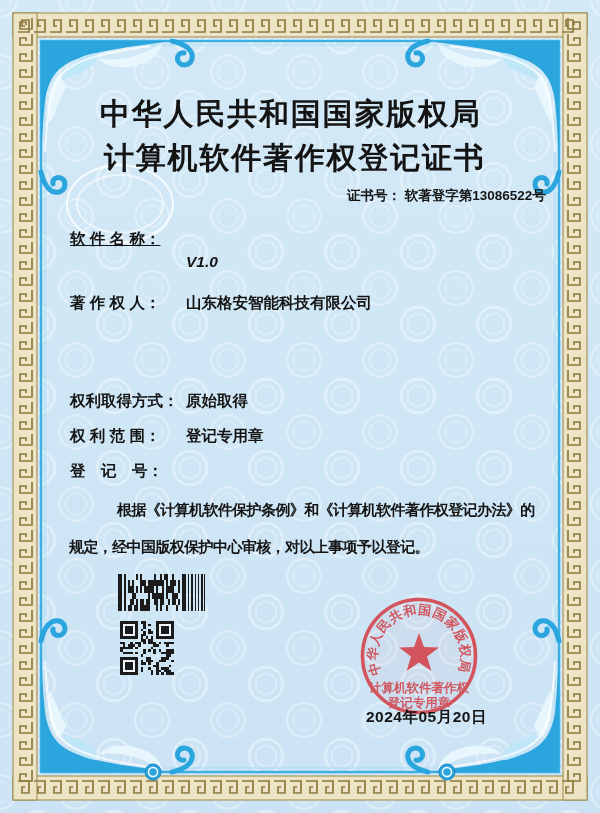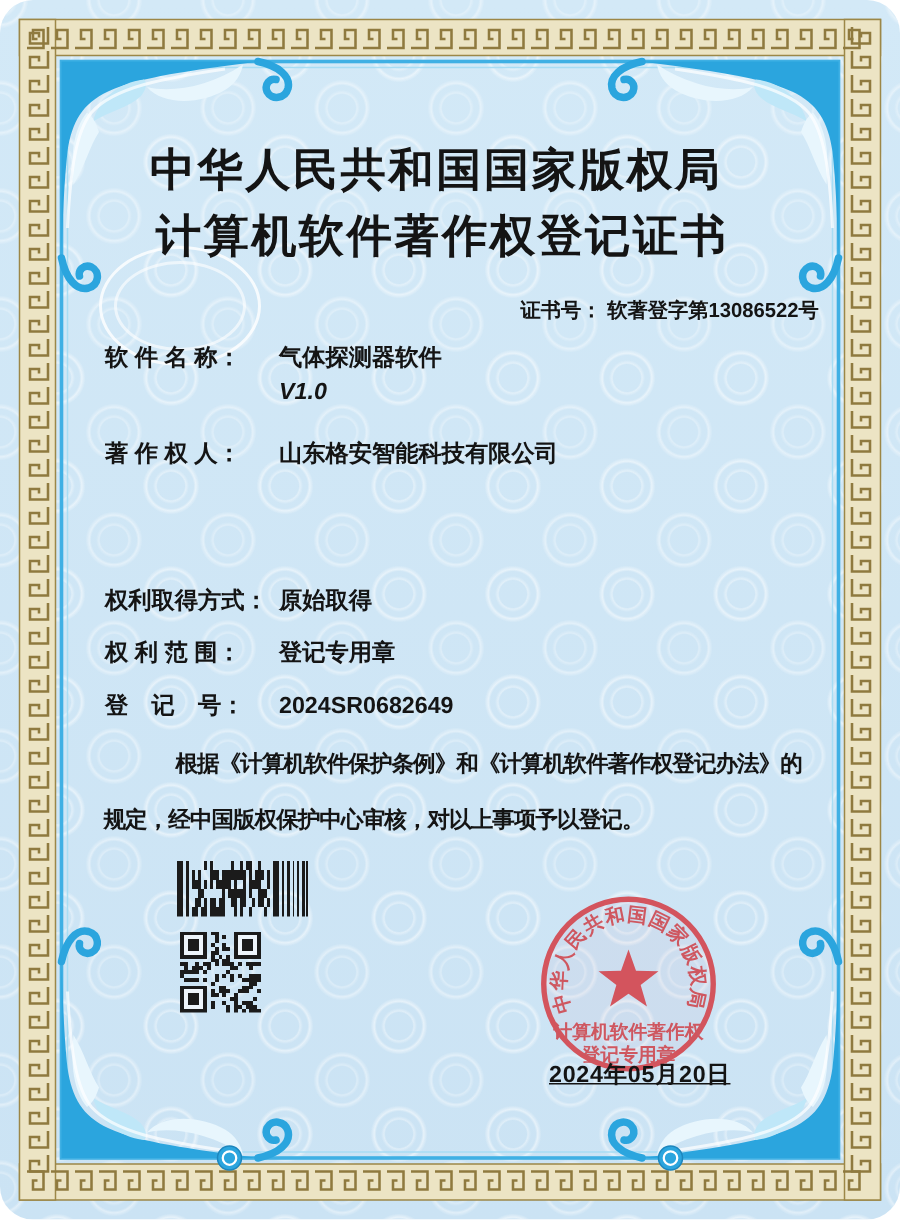--- a/index.html
+++ b/index.html
@@ -1,38 +1,38 @@
 <!DOCTYPE html>
 <html><head>
 <meta charset="utf-8">
 <style>
   html,body{margin:0;padding:0;}
   body{width:600px;height:813px;overflow:hidden;font-family:"Liberation Sans",sans-serif;}
-  .cert{position:relative;width:600px;height:813px;background:linear-gradient(#d3e9f7,#cbe3f4);overflow:hidden;border-radius:22px;}
+  .cert{position:relative;width:600px;height:813px;background:linear-gradient(#d3e9f7,#cbe3f4);overflow:hidden;}
   .watermark{position:absolute;inset:0;pointer-events:none;
     background-image:
       radial-gradient(circle at center, rgba(255,255,255,0) 15px, rgba(255,255,255,.50) 16.5px, rgba(255,255,255,0) 19px),
       radial-gradient(circle at center, rgba(255,255,255,0) 9px,  rgba(255,255,255,.38) 10px,  rgba(255,255,255,0) 12px),
       radial-gradient(circle at center, rgba(255,255,255,0) 15px, rgba(255,255,255,.42) 16.5px, rgba(255,255,255,0) 19px),
       radial-gradient(circle at center, rgba(255,255,255,0) 9px,  rgba(255,255,255,.30) 10px,  rgba(255,255,255,0) 12px);
     background-size:76px 72px,76px 72px,76px 72px,76px 72px;
     background-position:0 0,0 0,38px 36px,38px 36px;}
   .big-emblem{position:absolute;left:66px;top:164px;width:104px;height:76px;border:2px solid rgba(255,255,255,.8);border-radius:50%;}
   .big-emblem:after{content:"";position:absolute;inset:8px;border:2px solid rgba(255,255,255,.6);border-radius:50%;}
   svg.frame{position:absolute;left:0;top:0;}
   .t{position:absolute;font-weight:700;color:#141414;white-space:nowrap;line-height:1.2;}
   .title1{left:100px;top:96px;font-size:30px;letter-spacing:1.8px;}
   .title2{left:104px;top:140px;font-size:30px;letter-spacing:1.8px;}
-  .certno{left:347px;top:188px;font-size:13.5px;margin-top:11px;}
+  .certno{left:347px;top:188px;font-size:13.5px;}
   .lbl{left:70px;font-size:15.5px;}
   .val{left:186px;font-size:15.5px;}
-  .r1{top:230px;} .r1b{top:253px;font-style:italic;} .r2{top:294px;} .r3{top:392px;} .r4{top:427px;} .r5{top:462px;text-align:center;}
+  .r1{top:230px;text-decoration:underline;} .r1b{top:253px;font-style:italic;} .r2{top:294px;} .r3{top:392px;} .r4{top:427px;} .r5{top:462px;text-align:center;}
   .st1{left:117px;top:501px;font-size:15px;letter-spacing:-0.6px;}
   .st2{left:69px;top:538px;font-size:15px;letter-spacing:-0.6px;}
-  .date{left:366px;top:708px;font-size:15.5px;letter-spacing:0.5px;text-decoration:underline;}
+  .date{left:366px;top:708px;font-size:15.5px;letter-spacing:0.5px;}
   .barcode{position:absolute;left:118px;top:574px;}
   .qr{position:absolute;left:120px;top:621px;}
   .sealbox{position:absolute;left:357px;top:594px;opacity:.9;}
 </style>
 </head>
 <body>
 
 <div class="cert">
 
   <div class="watermark"></div>
@@ -78,34 +78,32 @@
       <circle cx="447" cy="772" r="8" fill="#2ba5de" stroke="#1d86bd" stroke-width="1"></circle>
       <circle cx="447" cy="772" r="4.5" fill="none" stroke="#ffffff" stroke-width="1.5"></circle>
     </g>
   </svg>
 
   <div class="t title1">中华人民共和国国家版权局</div>
   <div class="t title2">计算机软件著作权登记证书</div>
   <div class="t certno">证书号：  软著登字第13086522号</div>
 
   <div class="t lbl r1">软 件 名 称：</div>
-  <div class="t val r1">气体探测器软件</div>
   <div class="t val r1b">V1.0</div>
 
   <div class="t lbl r2">著 作 权 人：</div>
   <div class="t lbl r3">权利取得方式：</div>
 
   <div class="t val r2">山东格安智能科技有限公司</div>
   <div class="t val r3">原始取得</div>
 
   <div class="t lbl r4">权 利 范 围：</div>
   <div class="t val r4">登记专用章</div>
 
   <div class="t lbl r5">登　记　号：</div>
-  <div class="t val r5">2024SR0682649</div>
 
   <div class="t st2">规定，经中国版权保护中心审核，对以上事项予以登记。</div>
   <div class="t st1">根据《计算机软件保护条例》和《计算机软件著作权登记办法》的</div>
 
   <svg class="barcode" id="barcode" width="88" height="37" viewBox="0 0 88 37" shape-rendering="crispEdges">
       <rect x="0" y="0" width="4" height="37" fill="#1b1b1b"></rect>
       <rect x="6" y="0" width="2" height="37" fill="#1b1b1b"></rect>
       <rect x="64" y="0" width="4" height="37" fill="#1b1b1b"></rect>
       <rect x="70" y="0" width="1" height="37" fill="#1b1b1b"></rect>
       <rect x="73" y="0" width="2" height="37" fill="#1b1b1b"></rect>

